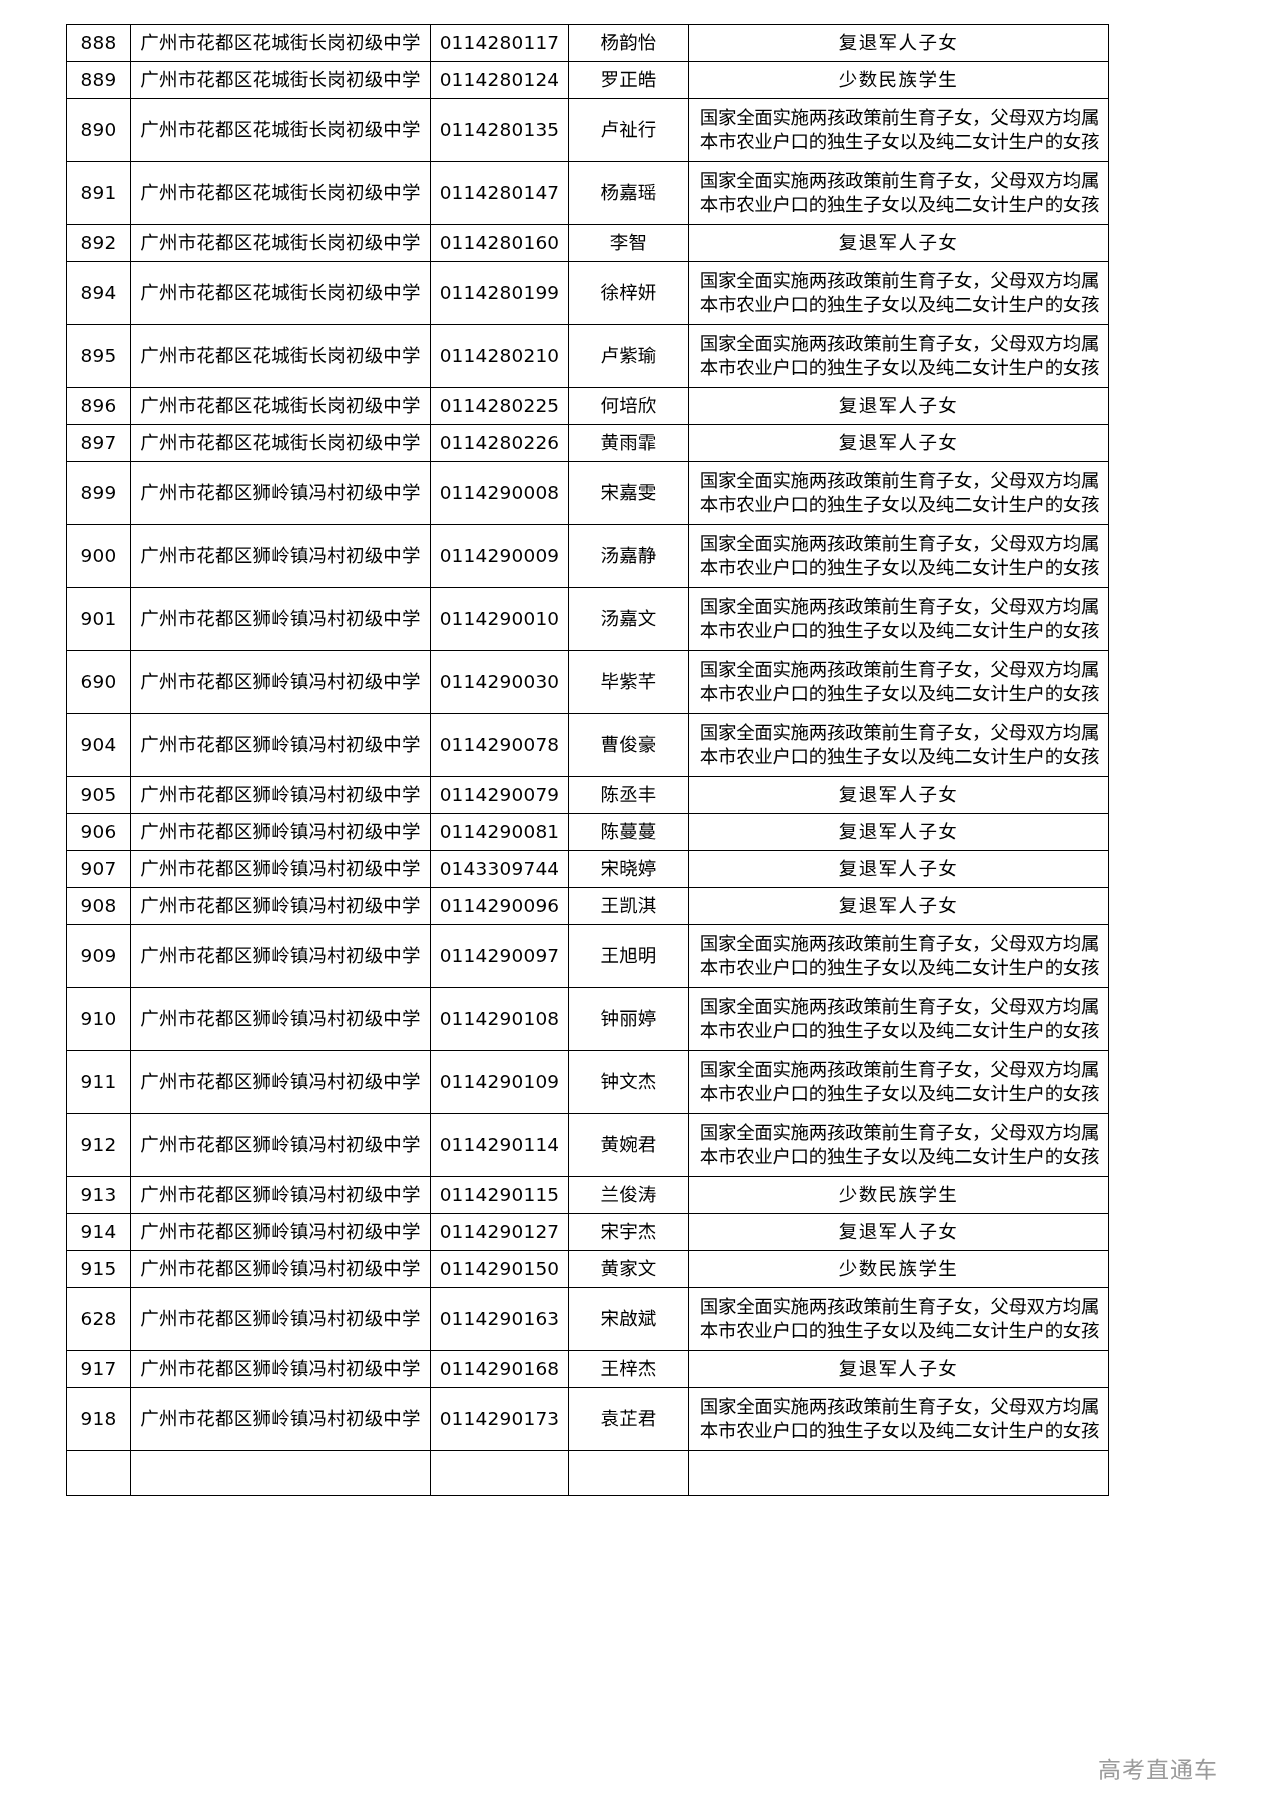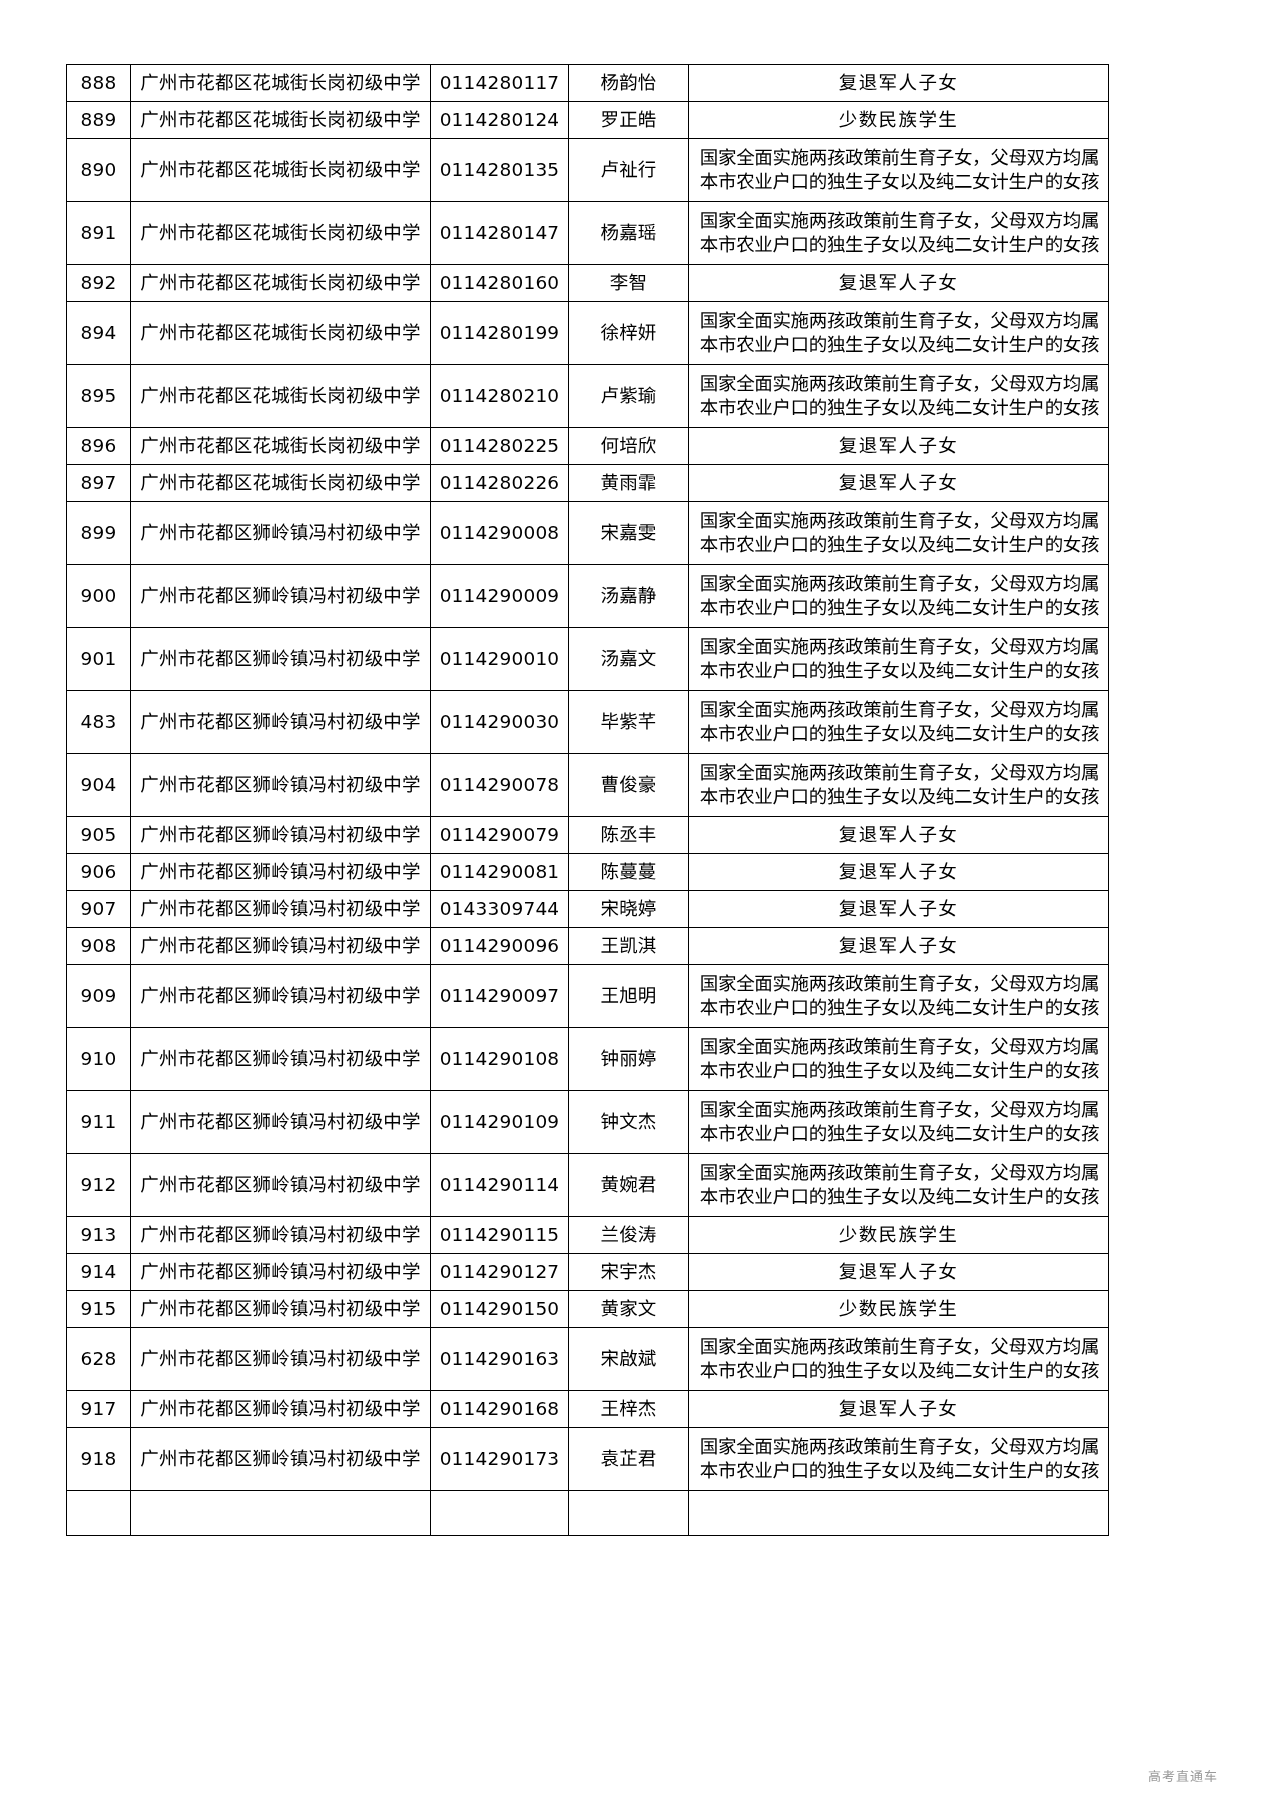--- a/index.html
+++ b/index.html
@@ -15,21 +15,21 @@
     color: #000000;
     position: relative;
     -webkit-font-smoothing: antialiased;
   }
 
   .page {
     position: relative;
     width: 1280px;
     min-height: 1811px;
     box-sizing: border-box;
-    padding: 64px 66px 0 66px;
+    padding: 24px 66px 0 66px;
   }
 
   table.roster {
     border-collapse: collapse;
     table-layout: fixed;
     width: 1042px;
     margin: 0;
     background: #ffffff;
   }
 
@@ -90,21 +90,21 @@
   }
 
   tr.r-short td { height: 36px; }
   tr.r-tall  td { height: 62px; }
   tr.r-blank td { height: 44px; }
 
   .watermark {
     position: absolute;
     right: 62px;
     bottom: 26px;
-    font-size: 13px;
+    font-size: 23px;
     color: #9a9a9a;
     letter-spacing: 1px;
     font-family: "DejaVu Sans", "Liberation Sans", sans-serif;
     user-select: none;
   }
 </style>
 </head>
 <body>
 
 <div class="page">
@@ -227,21 +227,21 @@
           <td class="seq">901</td>
           <td class="school">广州市花都区狮岭镇冯村初级中学</td>
           <td class="sid">0114290010</td>
           <td class="sname">汤嘉文</td>
           <td class="policy">
             <span class="two-line" style="padding-bottom: 0px;">国家全面实施两孩政策前生育子女，父母双方均属</span>
             <span class="two-line" style="padding-top: 0px;">本市农业户口的独生子女以及纯二女计生户的女孩</span>
           </td>
         </tr>
         <tr class="r-tall">
-          <td class="seq">483</td>
+          <td class="seq">690</td>
           <td class="school">广州市花都区狮岭镇冯村初级中学</td>
           <td class="sid">0114290030</td>
           <td class="sname">毕紫芊</td>
           <td class="policy">
             <span class="two-line" style="padding-bottom: 0px;">国家全面实施两孩政策前生育子女，父母双方均属</span>
             <span class="two-line" style="padding-top: 0px;">本市农业户口的独生子女以及纯二女计生户的女孩</span>
           </td>
         </tr>
         <tr class="r-tall">
           <td class="seq">904</td>

